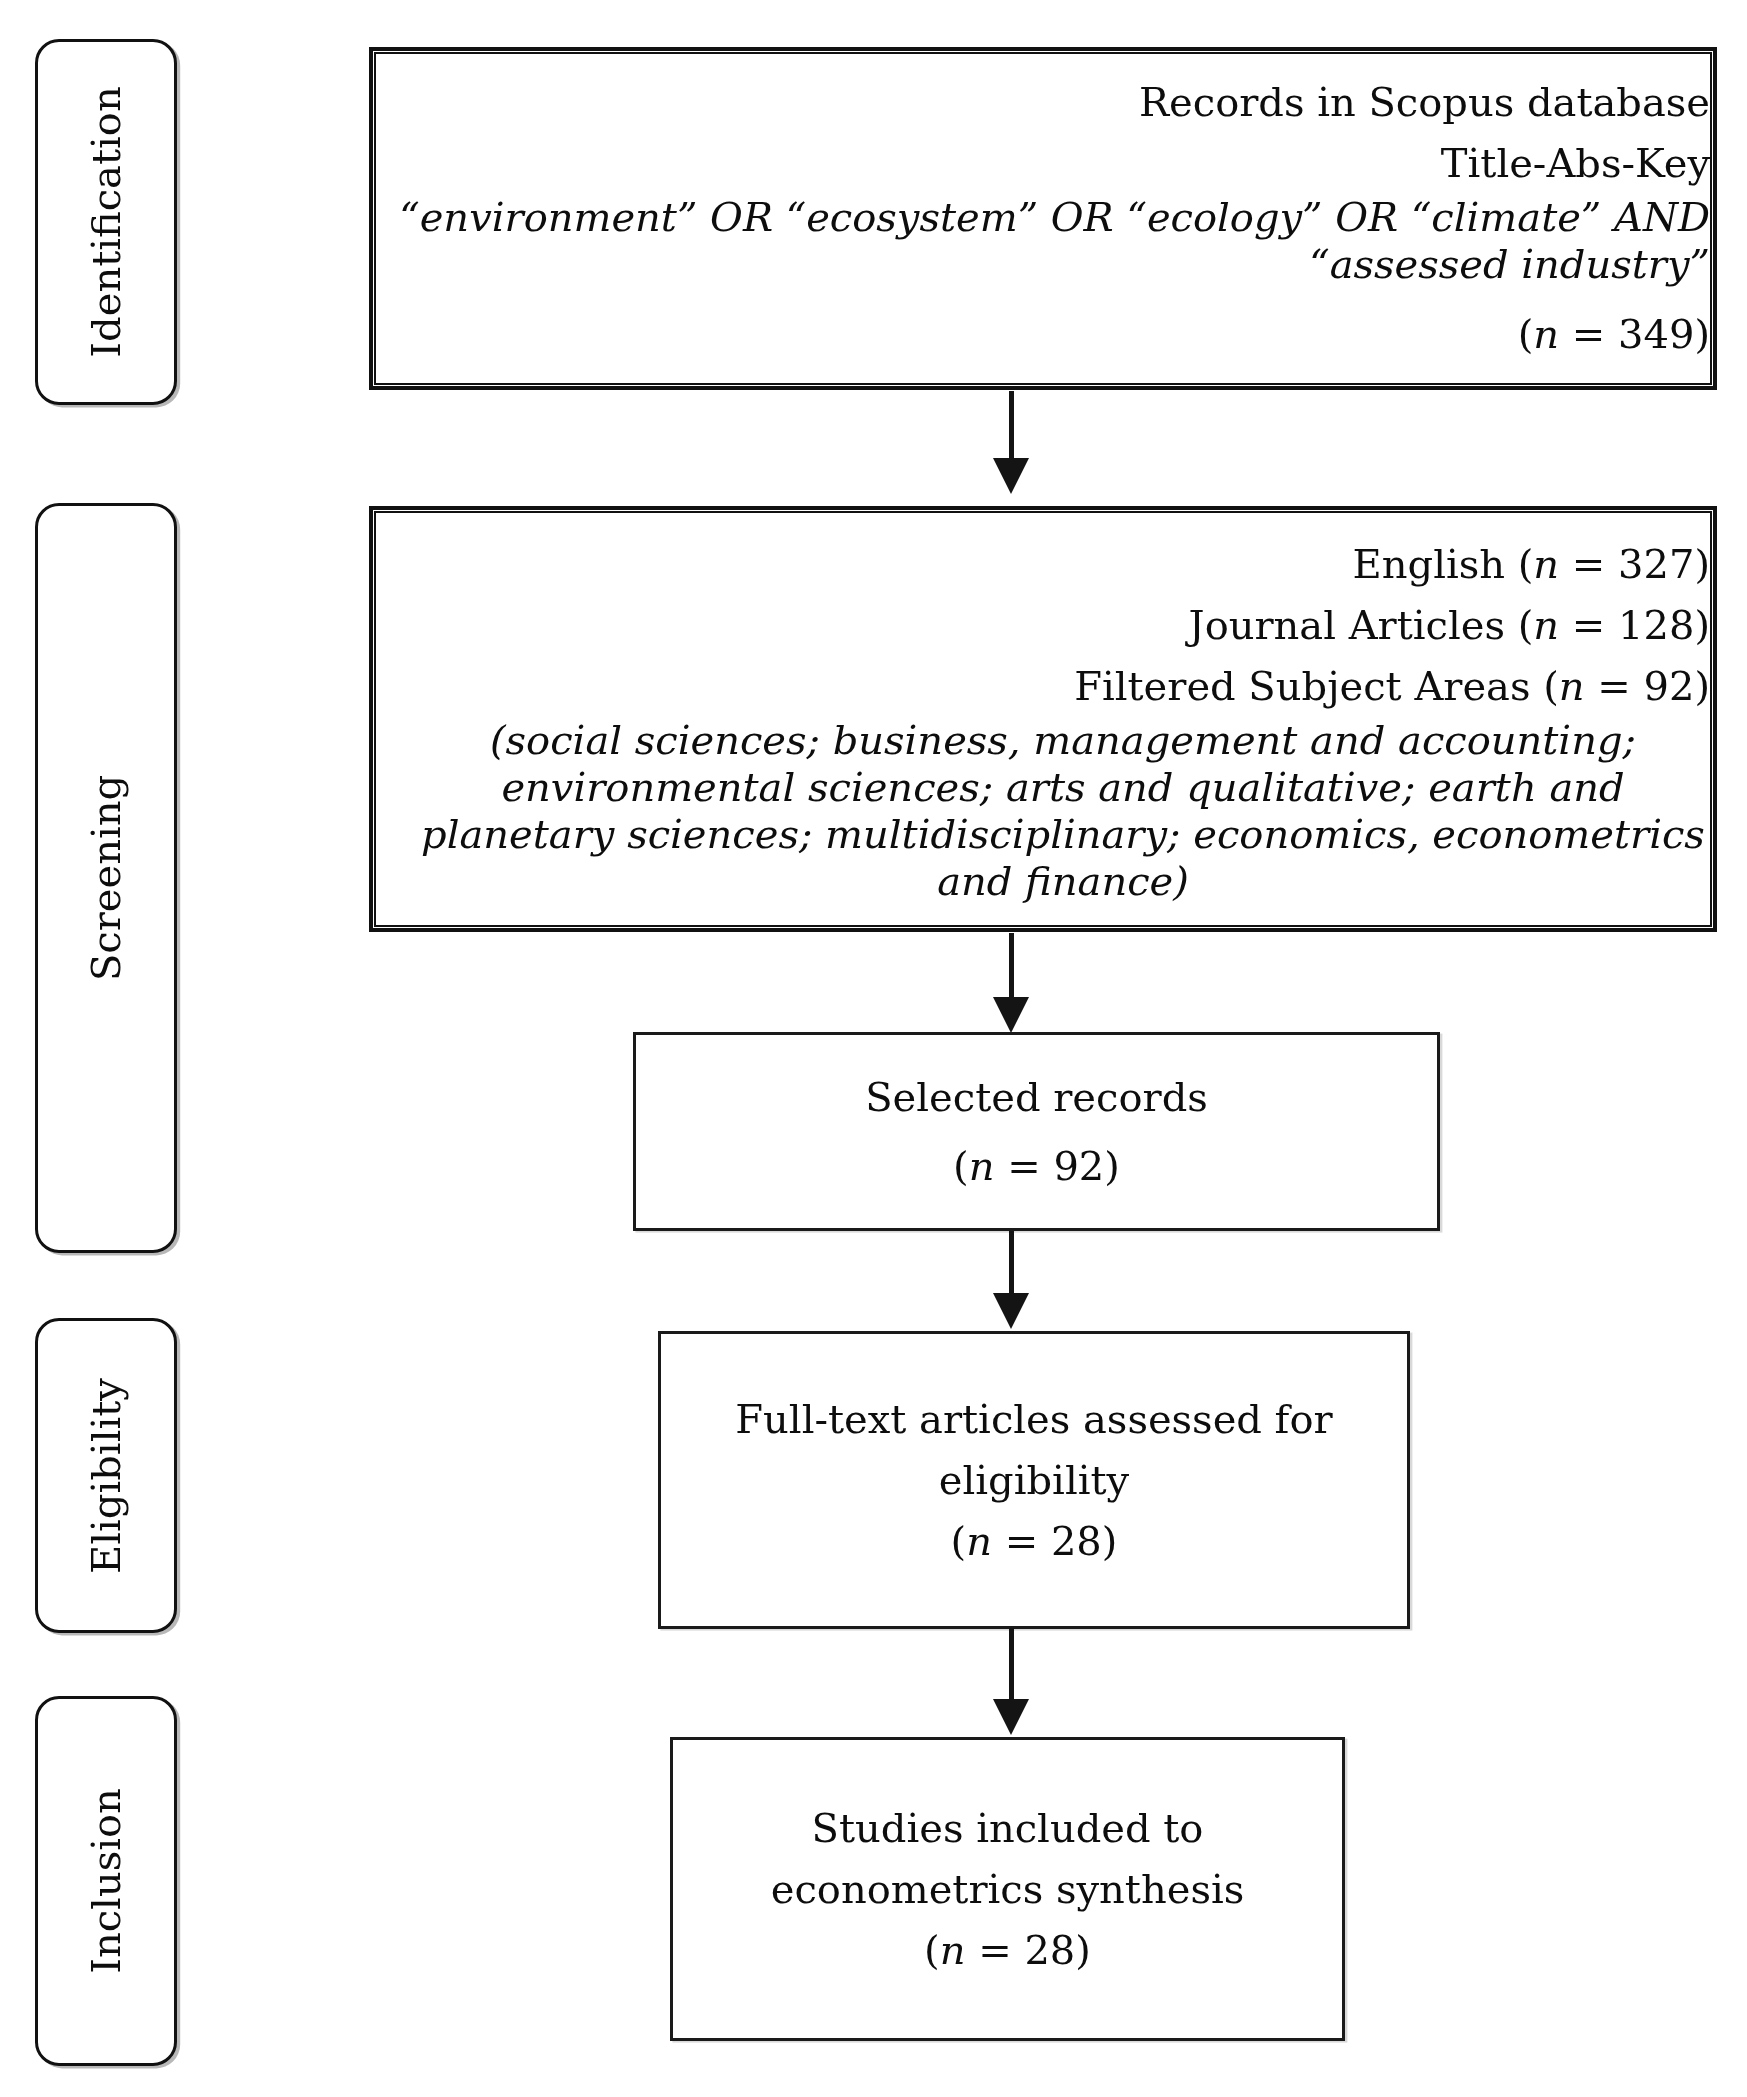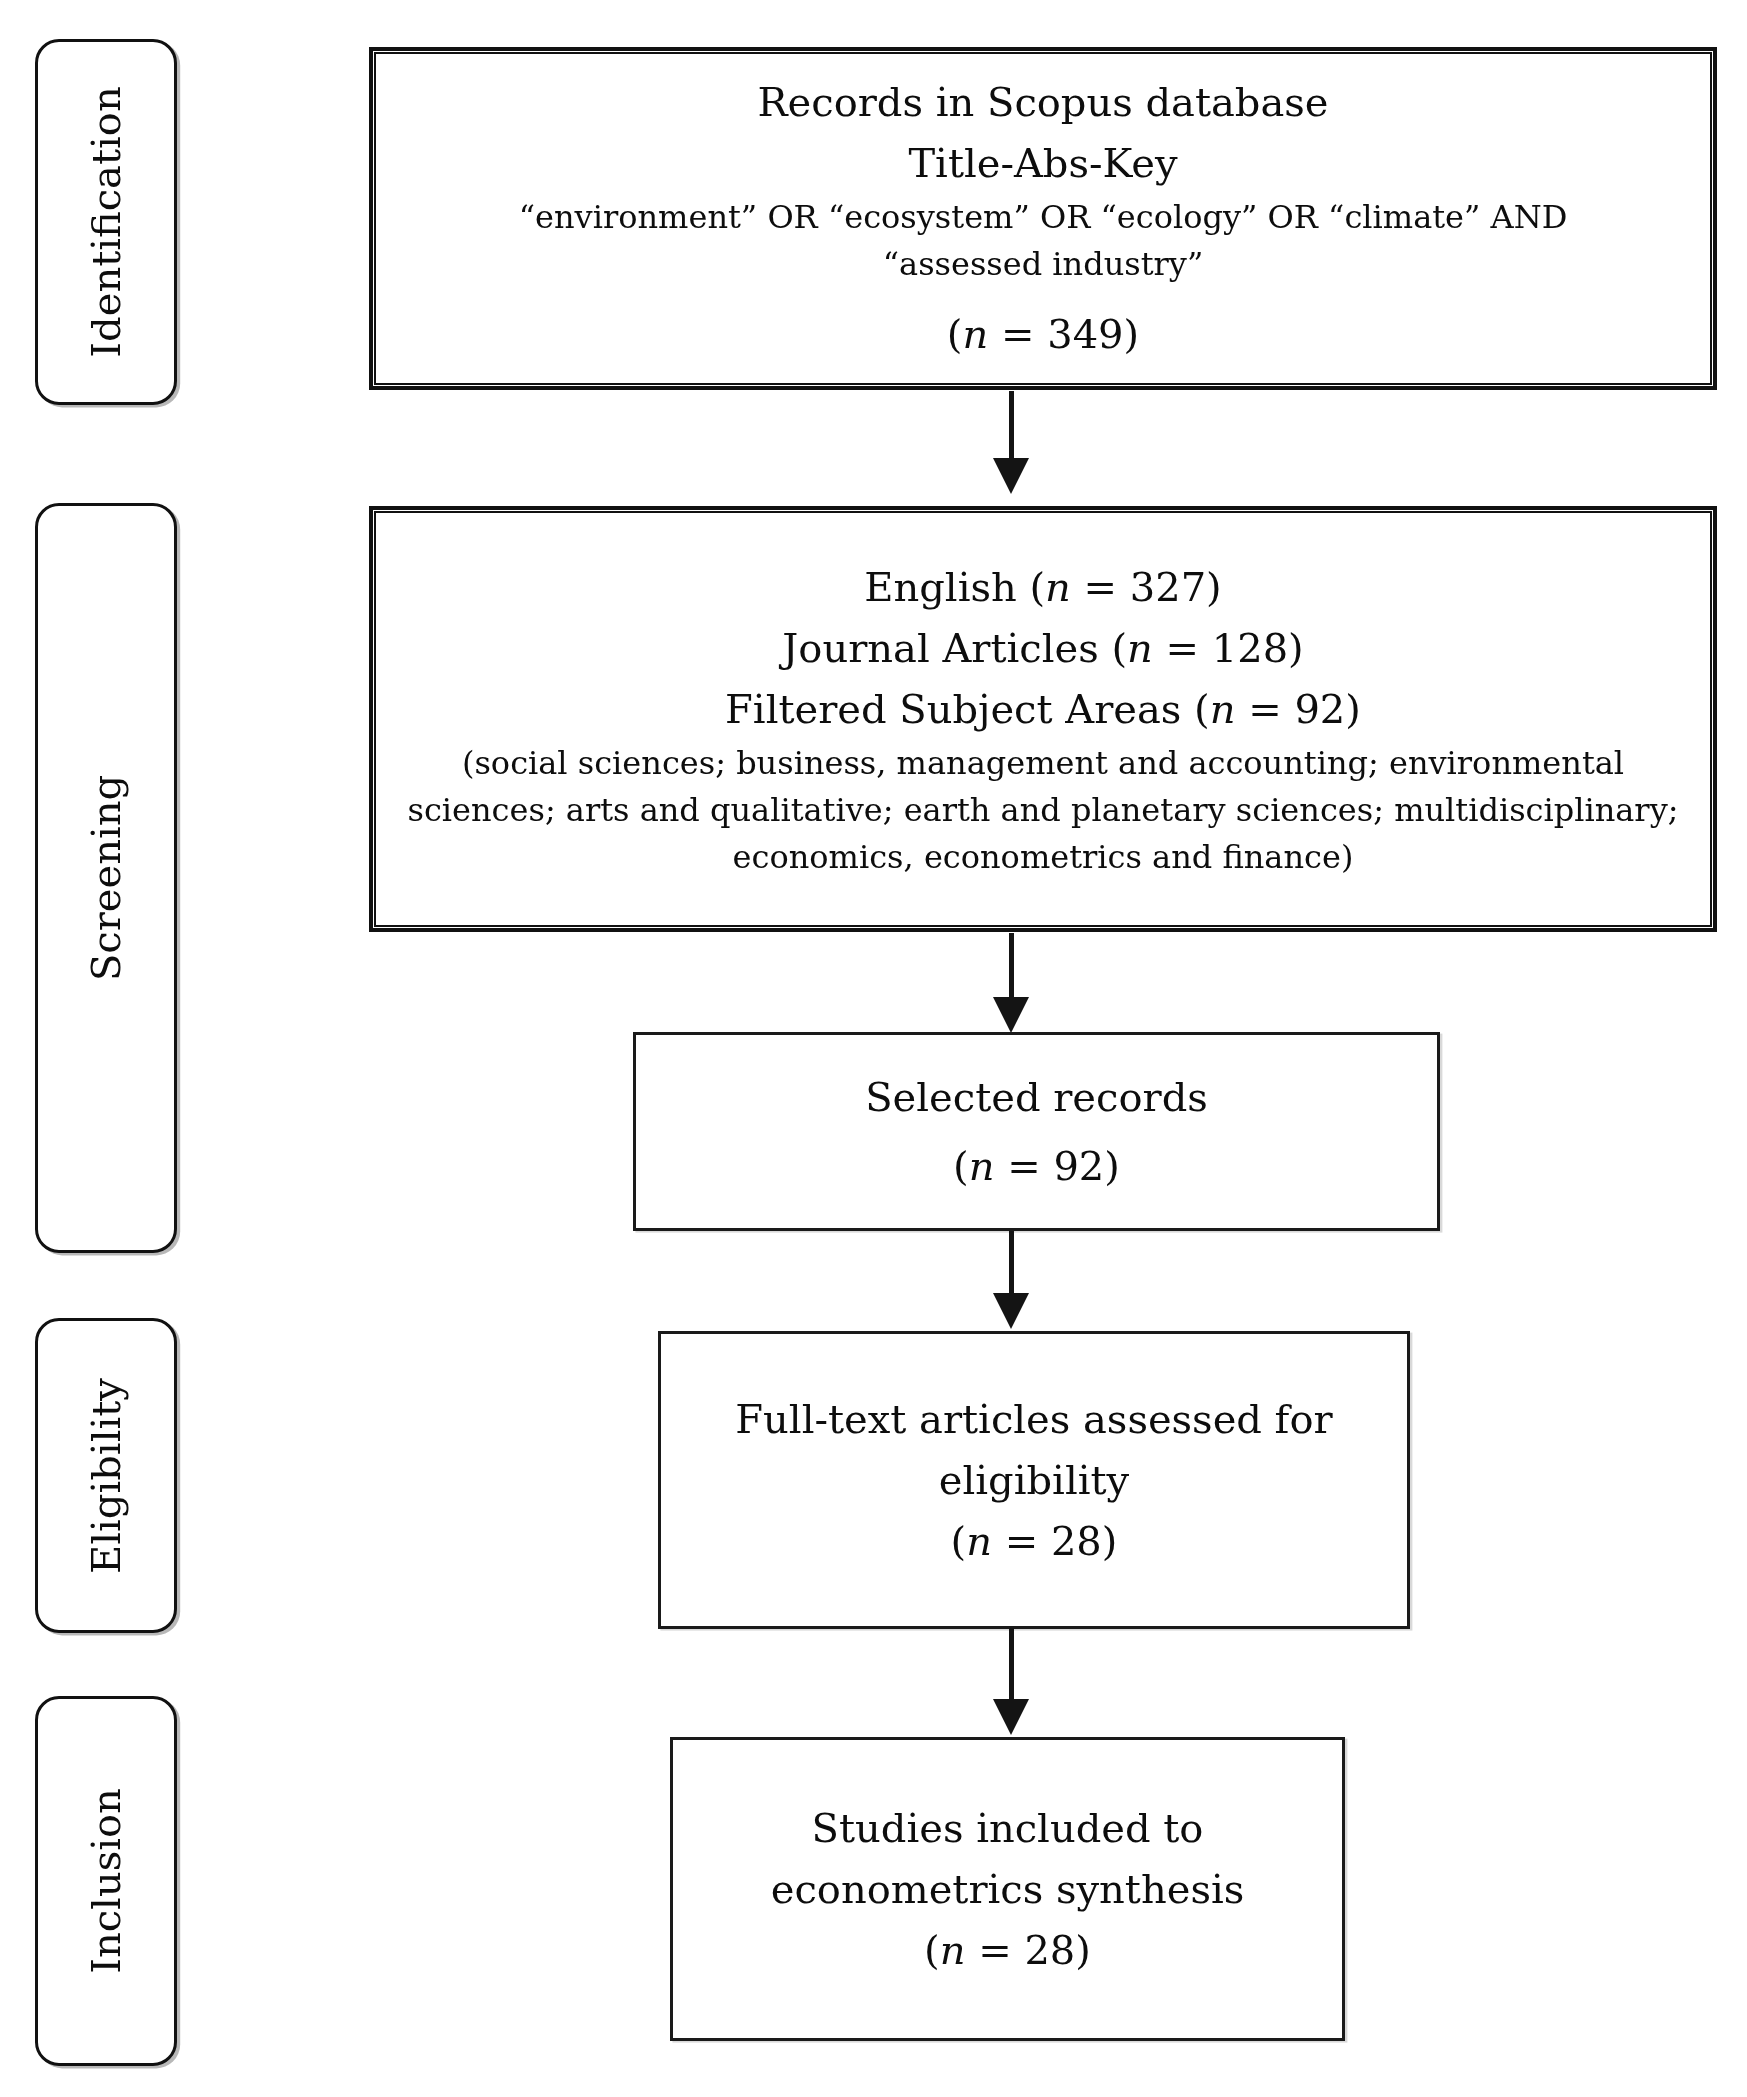--- a/index.html
+++ b/index.html
@@ -38,31 +38,32 @@
     background:#fff;
     box-sizing:border-box;
     display:flex; flex-direction:column;
     align-items:center; justify-content:center;
     text-align:center;
   }
   .thickthin {
     border:2.4px solid #111;
     outline:4.9px solid #111;
     outline-offset:1.6px;
+    align-items:flex-end;
   }
   .thin { border:3.2px solid #1a1a1a; box-shadow:2.4px 1.6px 0 rgba(0,0,0,0.15); }
 
   #box-records   { left:374px; top:52px;   width:1338px; height:333px; }
   #box-screening { left:374px; top:511px;  width:1338px; height:416px; }
   #box-selected  { left:633px; top:1032px; width:807px;  height:199px;gap:8px; }
   #box-eligible  { left:658px; top:1331px; width:752px;  height:298px; padding:0 18px; }
   #box-included  { left:670px; top:1737px; width:675px;  height:304px; padding:0 2px;text-align:right; }
 
   .t-lg { font-size:40px; line-height:61px; }
-  .t-sm { font-size:32px; line-height:47px; }
+  .t-sm { font-size:40px; line-height:47px;font-style:italic; }
   .count-gap { margin-top:16px; }
   .detail { max-width:1294px; }
 
   
   .arrow { position:absolute; left:1009px; width:4.9px; background:#141414; }
   .arrow-head {
     position:absolute; left:993px; width:0; height:0;
     border-left:18.6px solid transparent;
     border-right:18.6px solid transparent;
     border-top:36px solid #141414;

